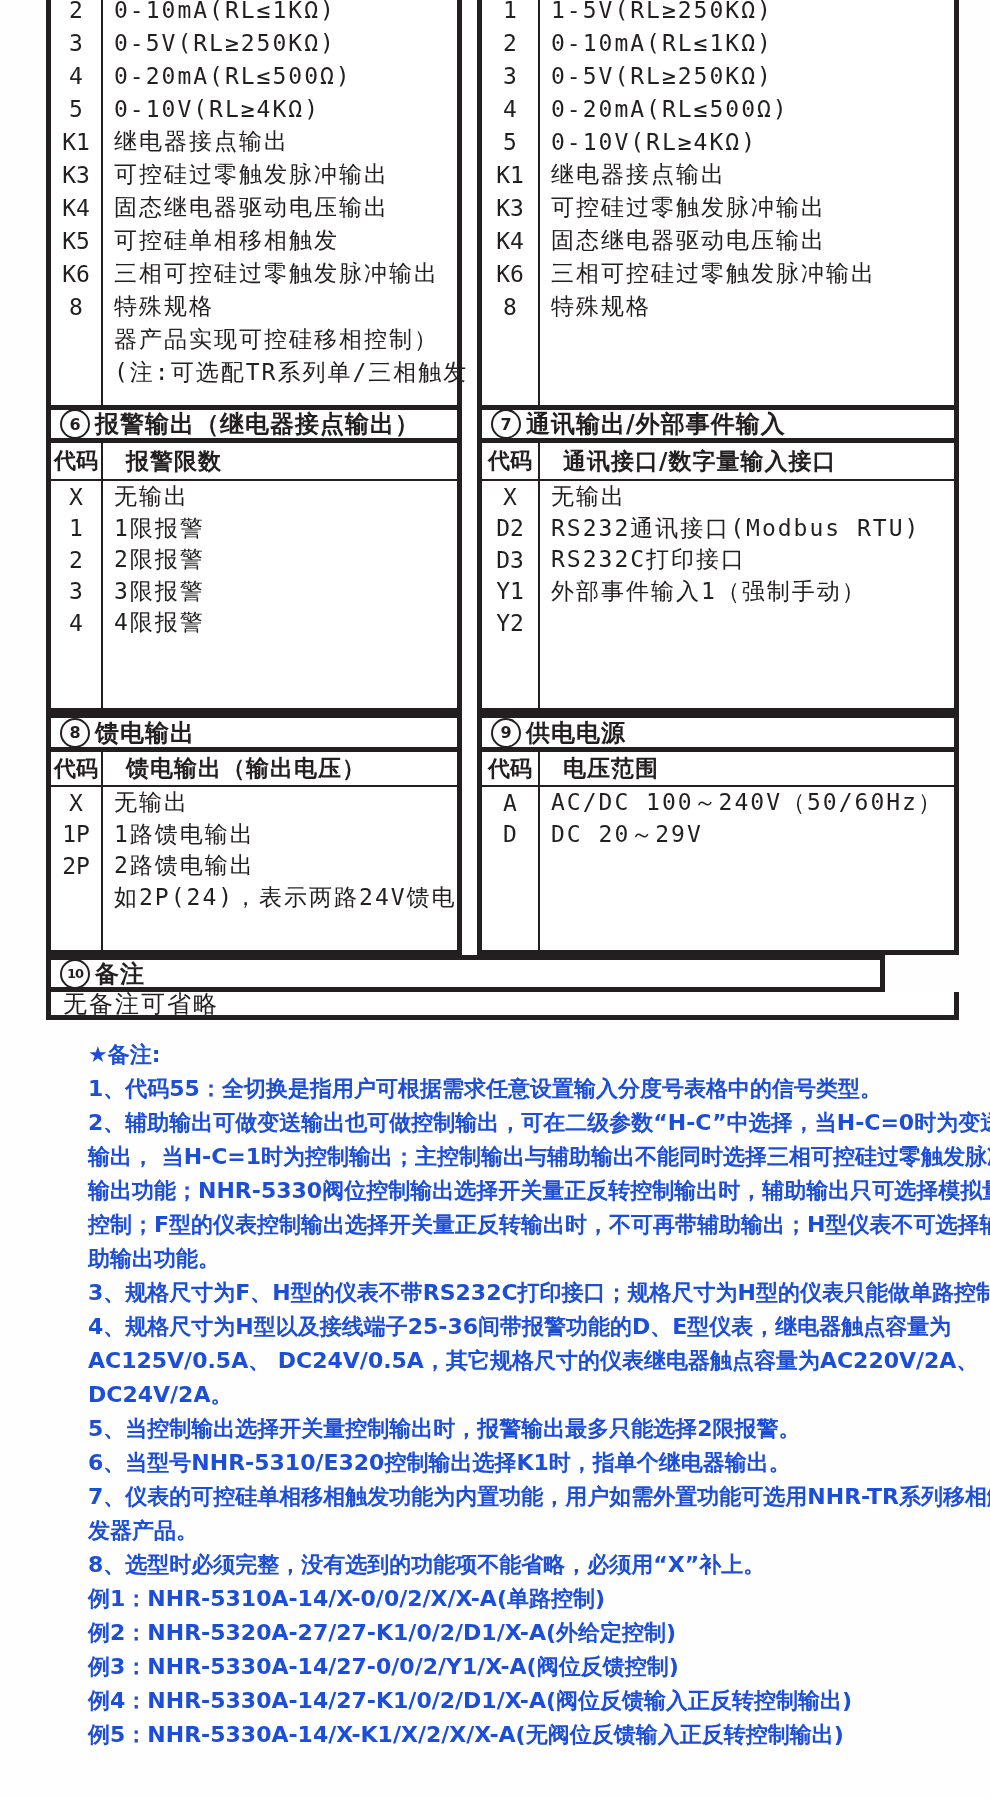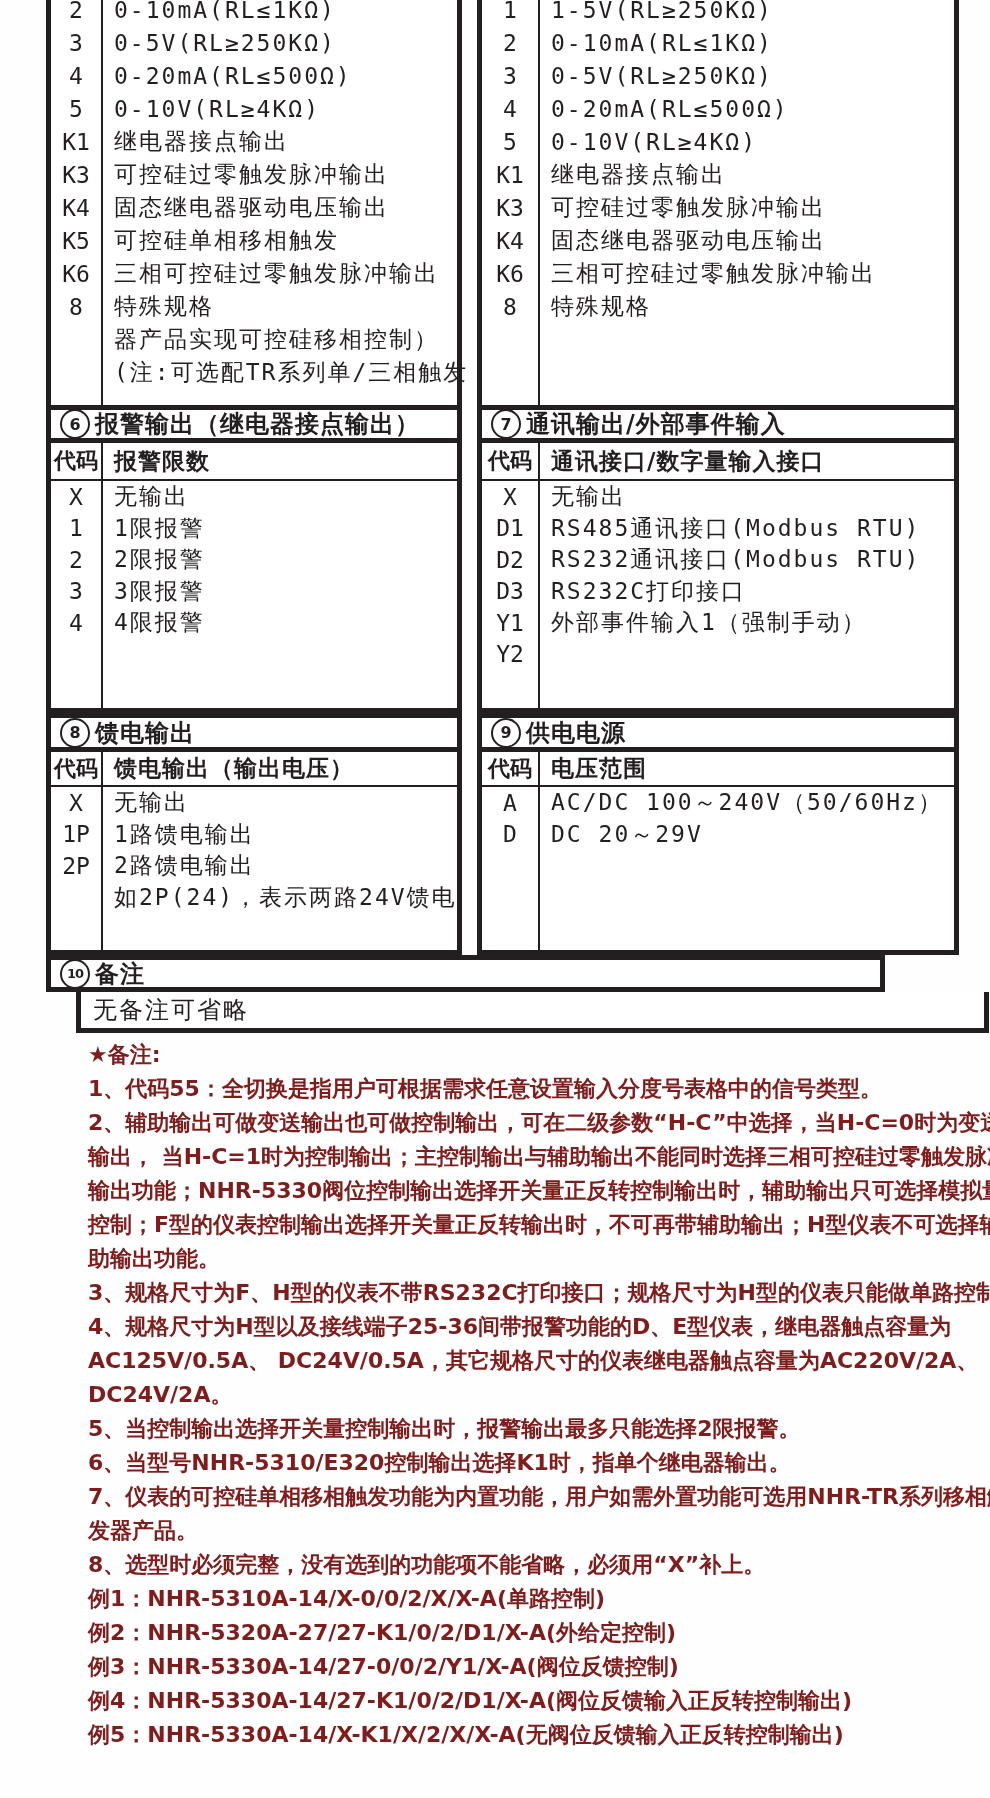--- a/index.html
+++ b/index.html
@@ -18,48 +18,48 @@
   .hdr6 {left:46px;top:405px;width:416px;height:38px;}
   .hdr7 {left:477px;top:405px;width:482px;height:38px;}
   .hdr8 {left:46px;top:713px;width:416px;height:39px;}
   .hdr9 {left:477px;top:713px;width:482px;height:39px;}
   .hdr10{left:46px;top:955px;width:839px;height:37px;}
   
   .tbl6{left:46px;top:443px;width:416px;height:270px;border-top:none;}
   .tbl7{left:477px;top:443px;width:482px;height:270px;border-top:none;}
   .tbl8{left:46px;top:752px;width:416px;height:203px;border-top:none;}
   .tbl9{left:477px;top:752px;width:482px;height:203px;border-top:none;}
-  .row10{left:46px;top:992px;width:913px;height:41px;border-top:none;
-         display:flex;align-items:center;padding-left:12px;font-size:24px;letter-spacing:2px;margin-left:30px;}
+  .row10{left:46px;top:992px;width:913px;height:28px;border-top:none;
+         display:flex;align-items:center;padding-left:12px;font-size:24px;letter-spacing:2px;}
   
   .vl{position:absolute;top:0;bottom:0;width:2px;background:#231f20;}
   .vl-l{left:50px;} .vl-r{left:56px;}
   
   .r{display:flex;align-items:center;height:31.5px;font-size:23px;white-space:nowrap;}
   .tblA-left .r,.tblA-right .r{height:33px;}
   .cc{width:50px;flex:none;text-align:center;
       font-family:"DejaVu Sans Mono","Liberation Mono",monospace;letter-spacing:0;}
   .rt .cc{width:56px;}
   .dc{padding-left:13px;letter-spacing:2px;
       font-family:"DejaVu Sans Mono","DejaVu Serif",monospace;}
   .thr{display:flex;align-items:center;height:36px;border-bottom:2px solid #231f20;
-       font-weight:700;font-size:23px;white-space:nowrap;}
+       font-weight:700;font-size:23px;white-space:nowrap;gap:12px;}
   .tbl8 .thr,.tbl9 .thr{height:33px;}
   .thr .cc{font-size:22px;letter-spacing:0;font-family:"DejaVu Sans","Liberation Sans",sans-serif;}
   .thr .dc{letter-spacing:1px;font-family:"DejaVu Sans","Liberation Sans",sans-serif;}
   
   .circ{width:26px;height:26px;border:2px solid #231f20;border-radius:50%;flex:none;
         display:inline-flex;align-items:center;justify-content:center;
         font-size:16px;font-weight:700;margin-right:5px;}
   .hdr10 .circ{font-size:13px;letter-spacing:-1px;}
   .hdr-t{letter-spacing:1px;}
   
   .notes{position:absolute;left:88px;top:1038px;width:884px;
          font-family:"DejaVu Sans","Liberation Sans",sans-serif;
-         font-weight:600;font-size:22px;color:#7f1d1d;}
+         font-weight:600;font-size:22px;color:#1d4ed8;}
   .n{line-height:34px;white-space:nowrap;}
 </style>
 </head>
 <body>
 
 <div class="page">
 
   <div class="box tblA-left">
     <div class="vl vl-l"></div>
     <div class="r">
@@ -198,24 +198,20 @@
   </div>
   <div class="box tbl7 rt">
     <div class="vl vl-r"></div>
     <div class="thr">
         <div class="cc">代码</div>
         <div class="dc">通讯接口/数字量输入接口</div>
       </div>
     <div class="r">
         <div class="cc">X</div>
         <div class="dc">无输出</div>
-      </div>
-    <div class="r">
-        <div class="cc">D1</div>
-        <div class="dc">RS485通讯接口(Modbus RTU)</div>
       </div>
     <div class="r">
         <div class="cc">D2</div>
         <div class="dc">RS232通讯接口(Modbus RTU)</div>
       </div>
     <div class="r">
         <div class="cc">D3</div>
         <div class="dc">RS232C打印接口</div>
       </div>
     <div class="r">

